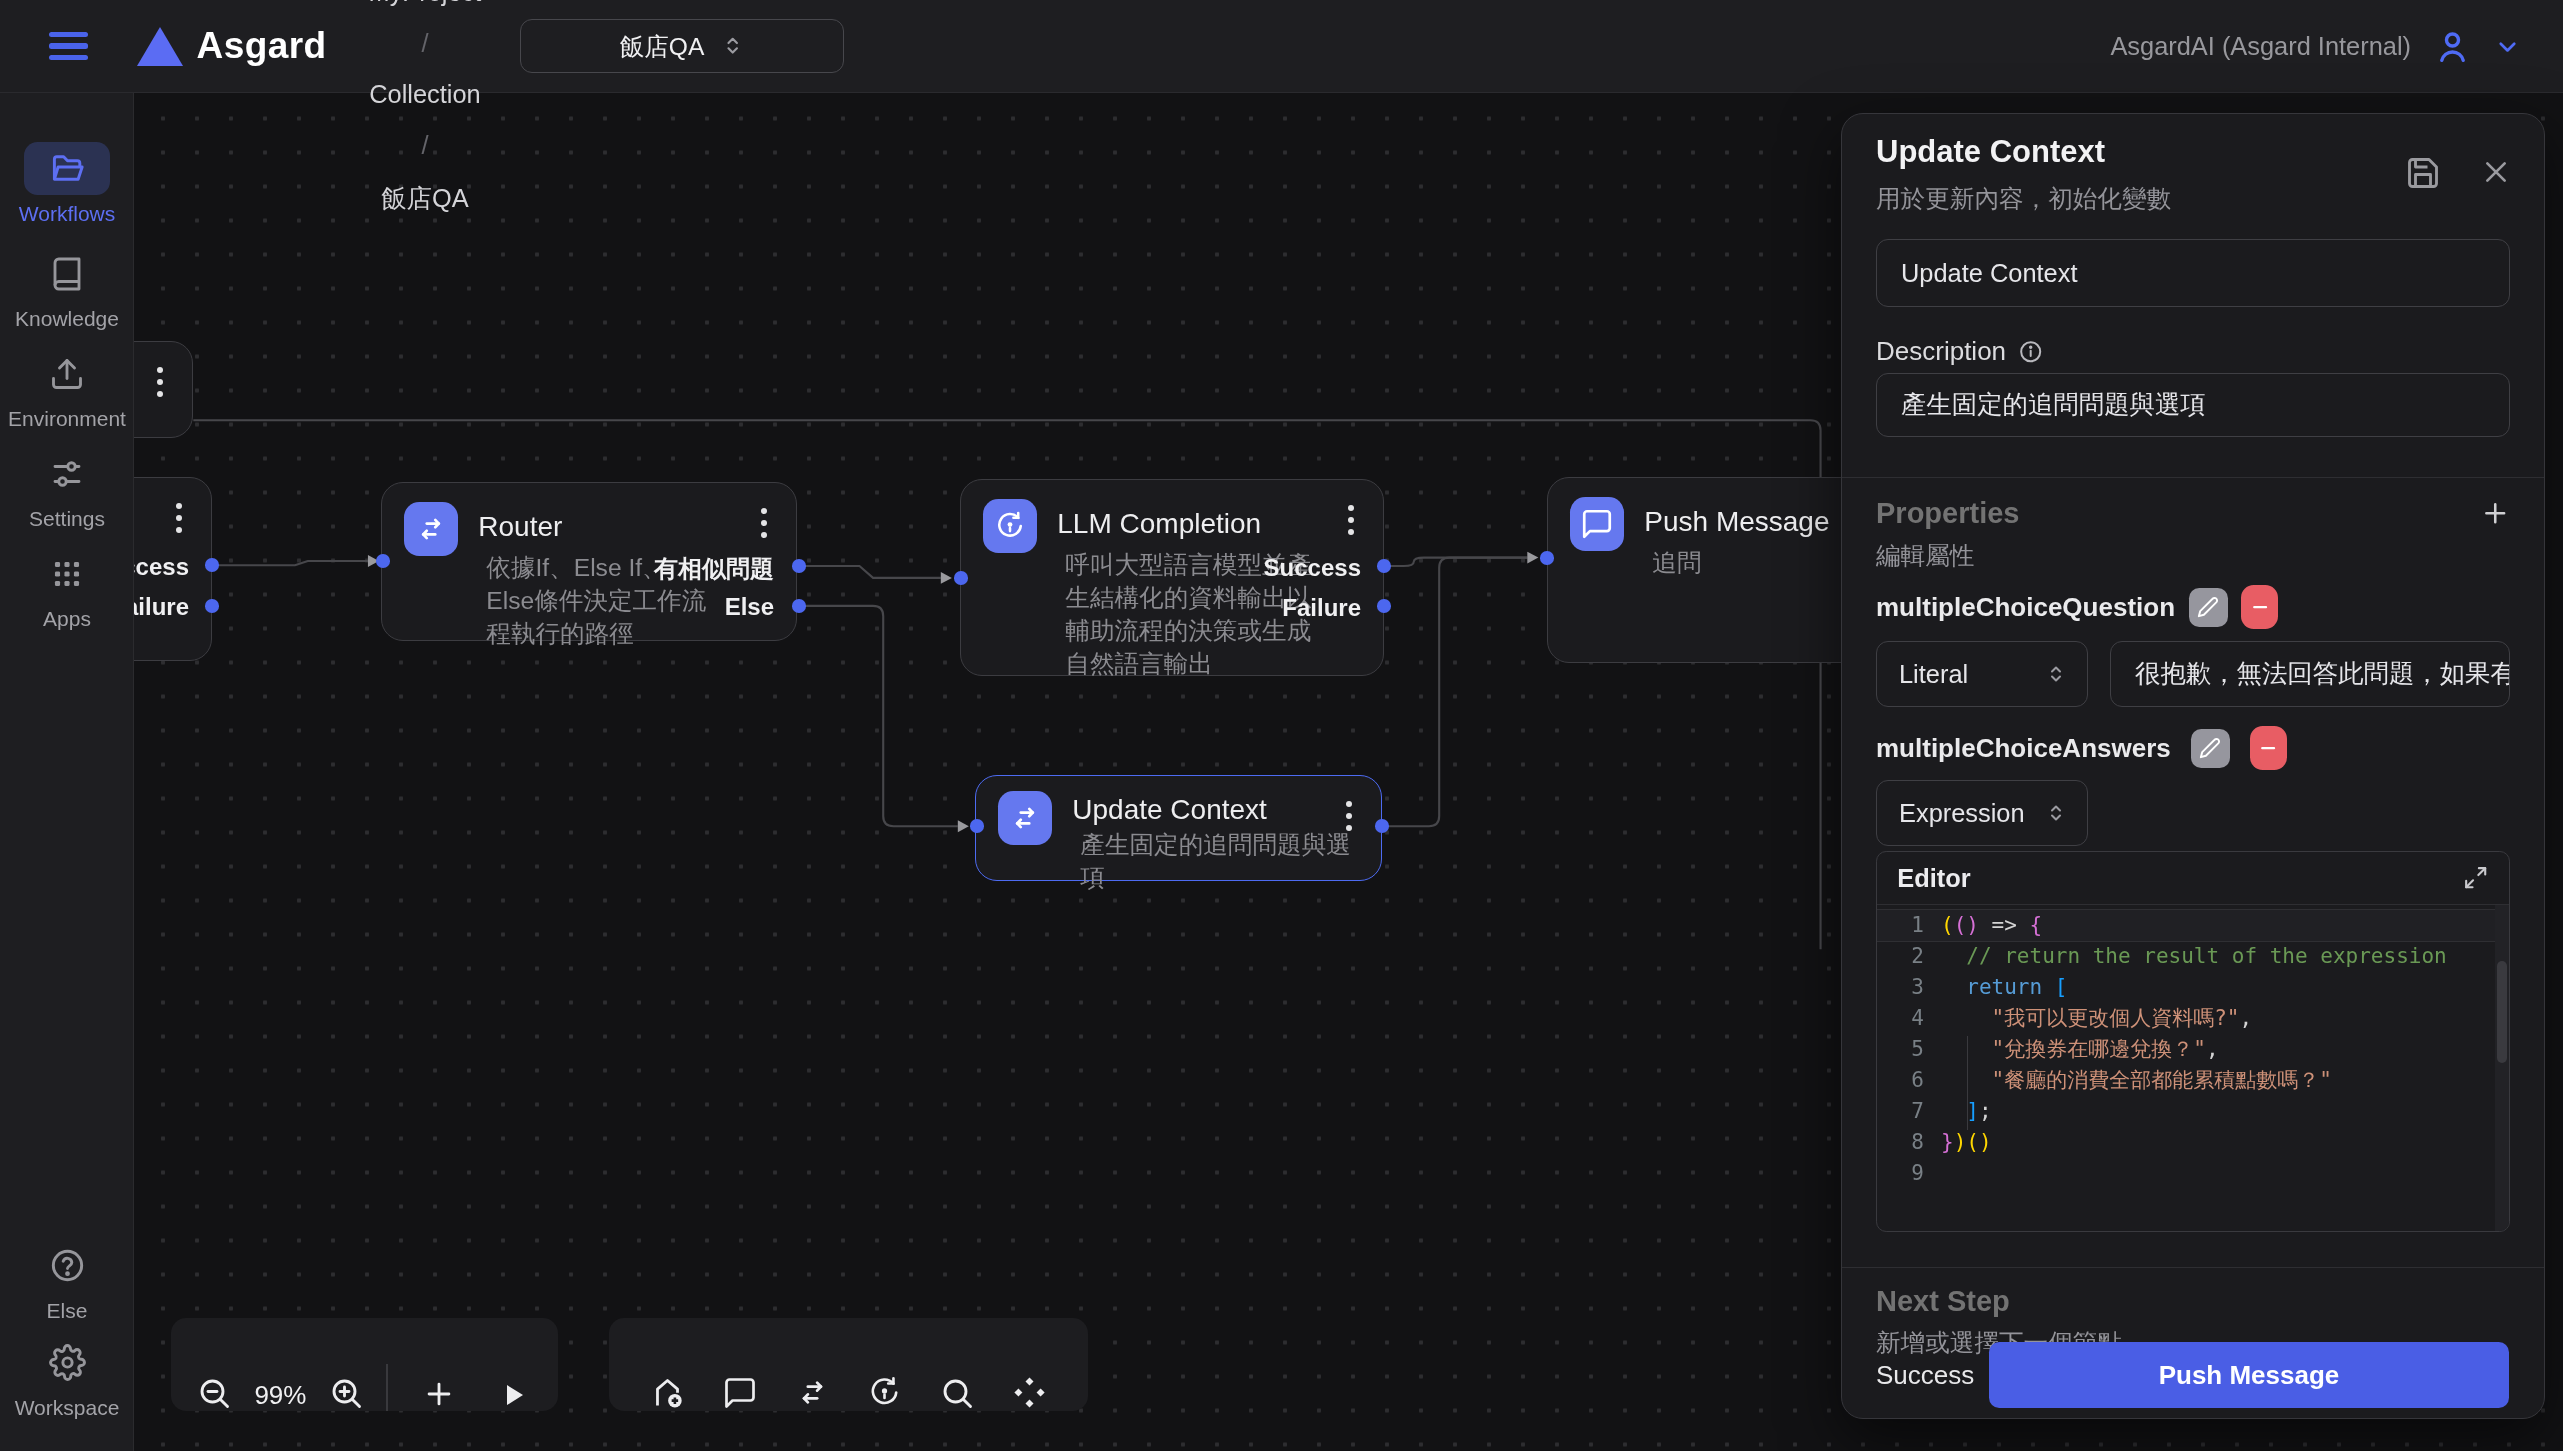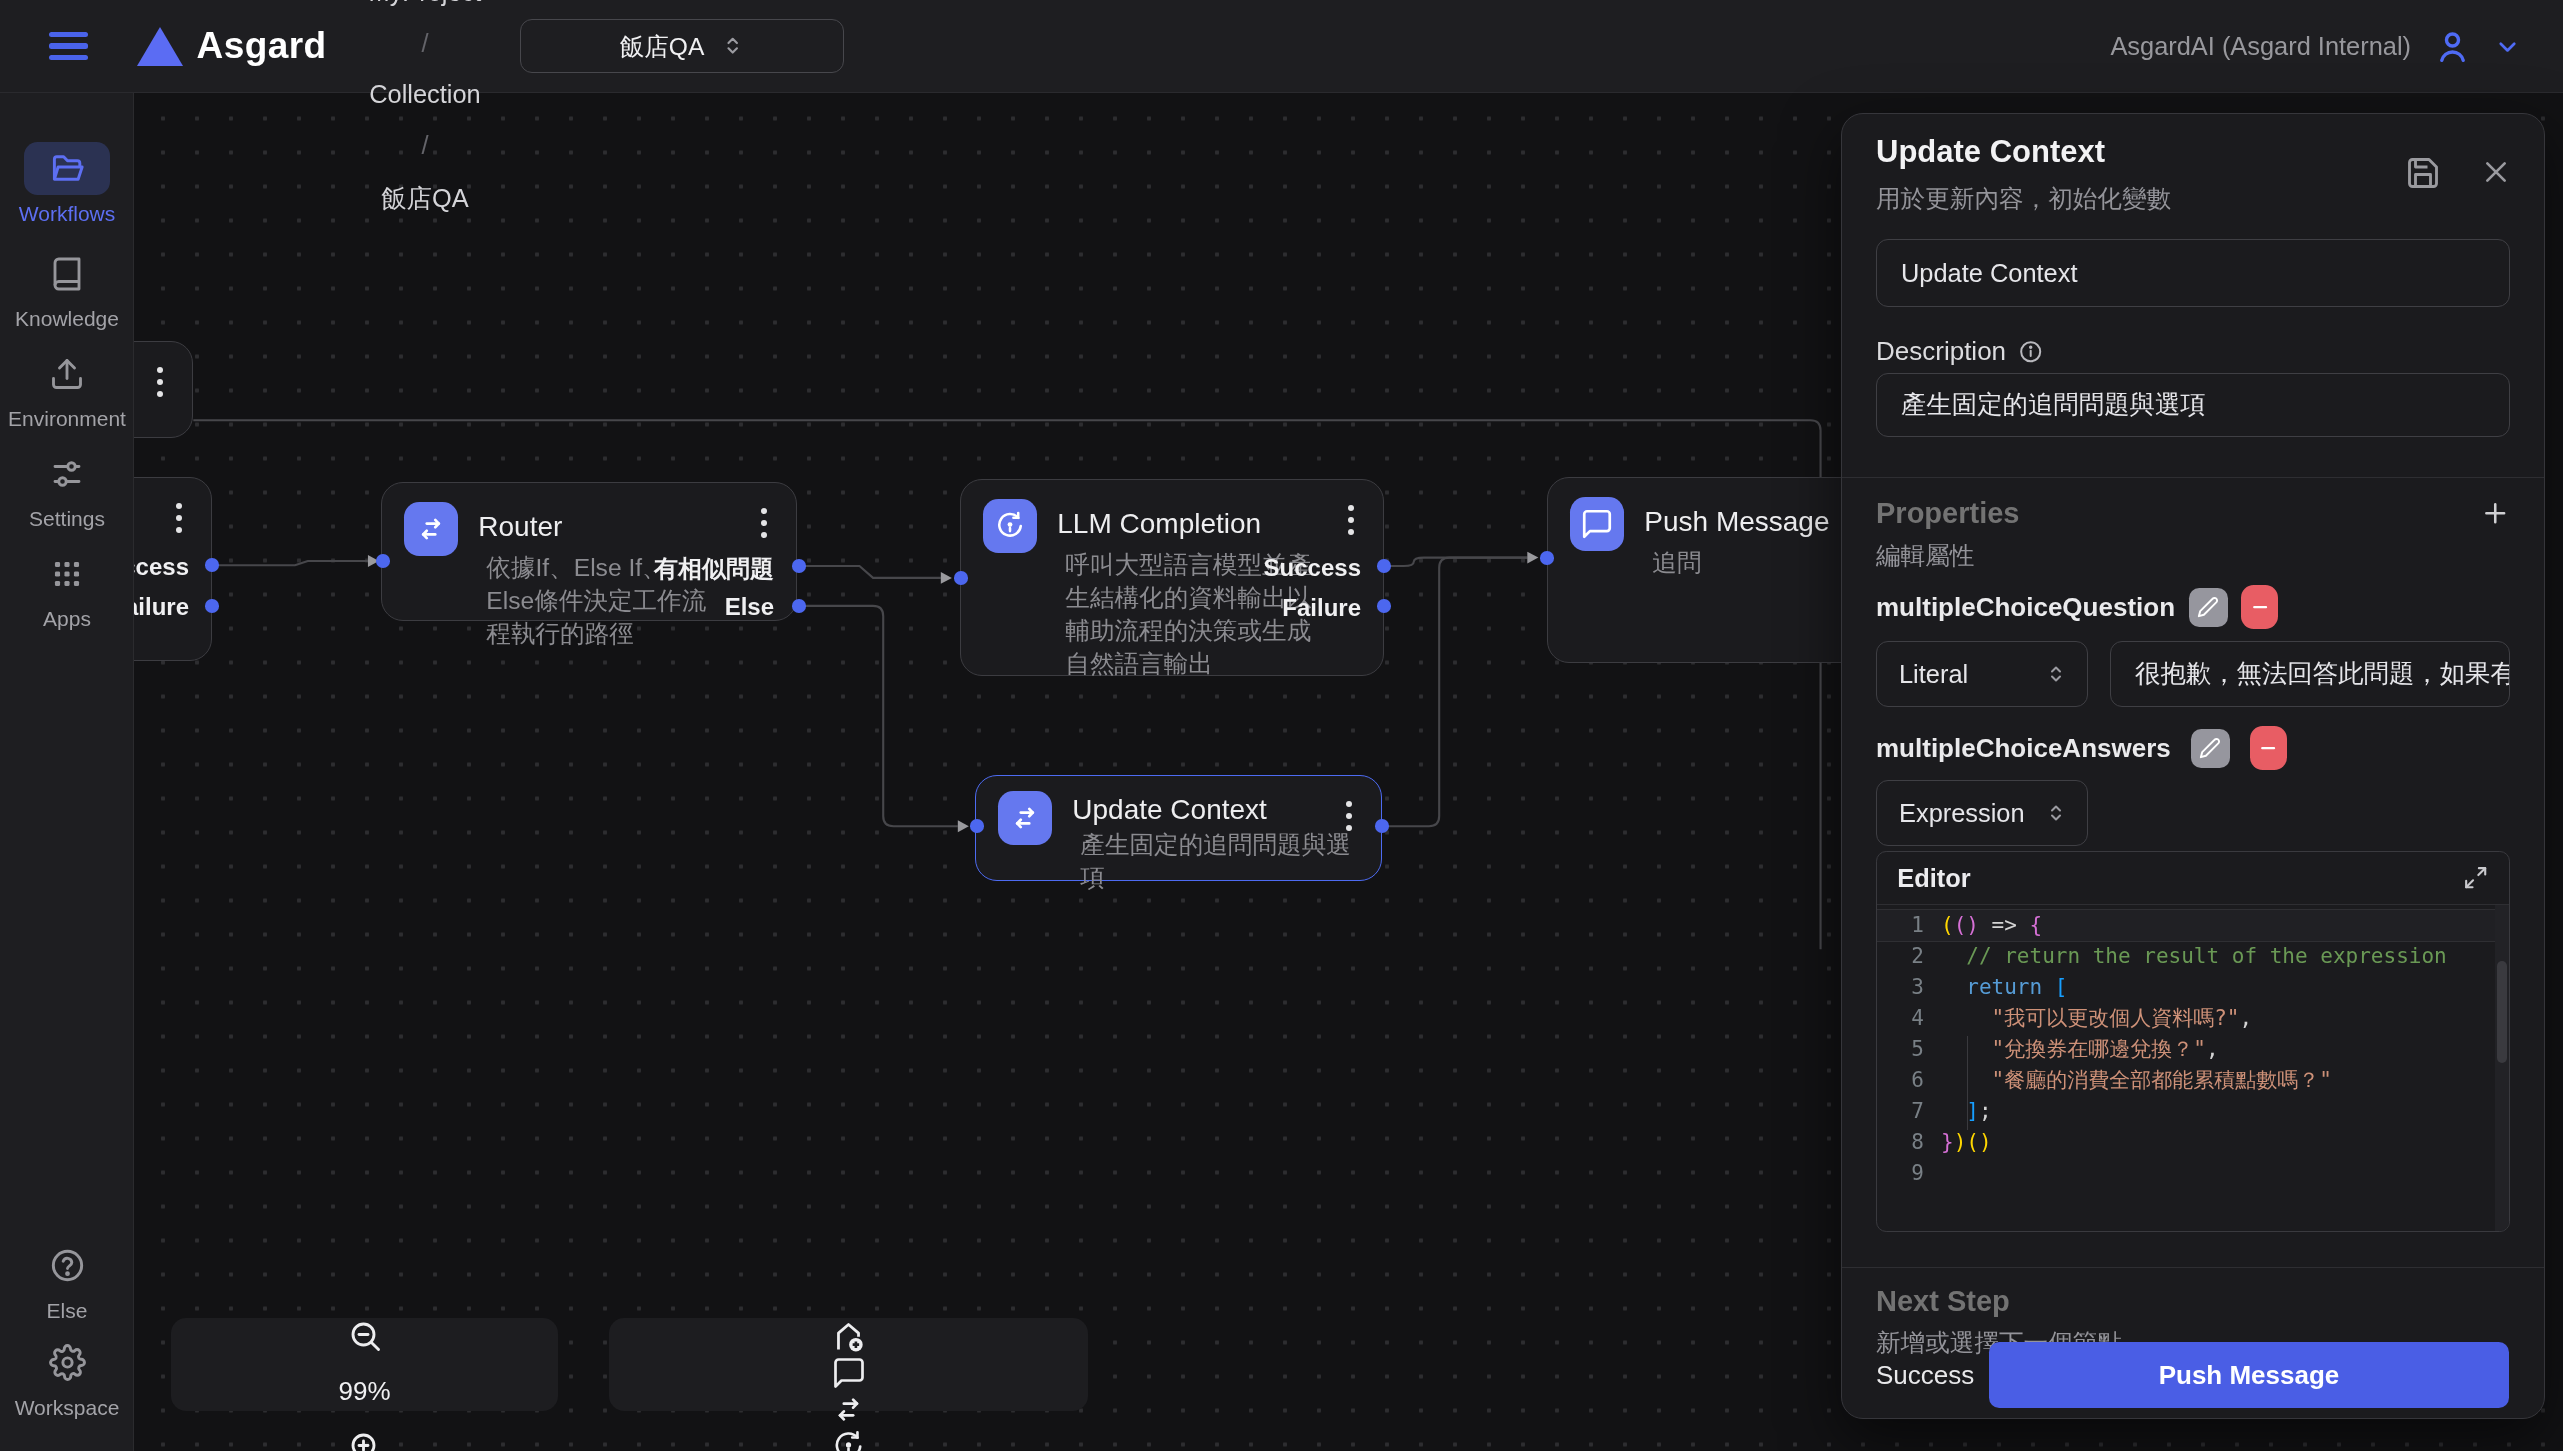--- a/index.html
+++ b/index.html
@@ -43,21 +43,21 @@
     display:flex; align-items:center; justify-content:center; }
   .node-title { font-size:28px; color:#eeeef0; font-weight:500; line-height:49px; }
   .node-desc { font-size:24.6px; color:#8b8b90; line-height:33px;margin-left:8px; }
   .kebab { position:absolute; top:25.4px; right:29px; display:flex; flex-direction:column; gap:6px; cursor:pointer; }
   .kebab i { width:6px; height:6px; border-radius:50%; background:#e4e4e6; }
   .out-label { position:absolute; right:22px; font-size:24px; font-weight:bold; color:#f0f0f2; }
   .dot { position:absolute; width:13.6px; height:13.6px; border-radius:50%; background:#4c67ef; z-index:5; }
 
   
   .tbar { position:absolute; height:93px; background:#1d1d20; border-radius:15.3px; display:flex;
-    align-items:center; z-index:6;flex-direction:column; }
+    align-items:flex-end; z-index:6; }
   .tbar1 { left:37px; top:1225px; width:387px; padding:0 25.4px; gap:22px; }
   .tbar2 { left:475px; top:1225px; width:479px; justify-content:space-around; padding:0 22px; }
   .zoom-level { color:#f0f0f2; font-size:26px; }
   .vdiv { width:1.7px; height:47px; background:#39393d; }
   .ticon { display:flex; align-items:center; justify-content:center; cursor:pointer; }
 
   
   .panel { position:absolute; left:1841px; top:113px; width:704px; height:1306px; background:#1b1b1e;
     border:1.7px solid #36363b; border-radius:22px; z-index:50; box-shadow:0 20.3px 59px rgba(0,0,0,.55); }
   .p-abs { position:absolute; left:34px; right:34px; }
@@ -239,21 +239,21 @@
   <div class="node" style="left:-117px; top:384px; width:195px; height:184px;">
     <div class="kebab">
         <i></i>
         <i></i>
         <i></i>
       </div>
     <div class="out-label" style="top:75px">Success</div>
     <div class="out-label" style="top:115px">Failure</div>
   </div>
 
-  <div class="node" style="left:247px; top:389px; width:416px; height:139px;">
+  <div class="node" style="left:247px; top:389px; width:416px; height:159px;">
     <div class="node-body">
       <div class="node-icon">
         <svg width="34" height="34" viewBox="0 0 24 24" fill="none" stroke="#fff" stroke-width="1.9" stroke-linecap="round" stroke-linejoin="round">
             <path d="M9 8.2H17.5"></path>
             <path d="M15 5.6 17.5 8.2 15 10.8"></path>
             <path d="M15 15.8H6.5"></path>
             <path d="M9 13.2 6.5 15.8 9 18.4"></path>
           </svg>
       </div>
       <div class="node-text" style="max-width:229px">

